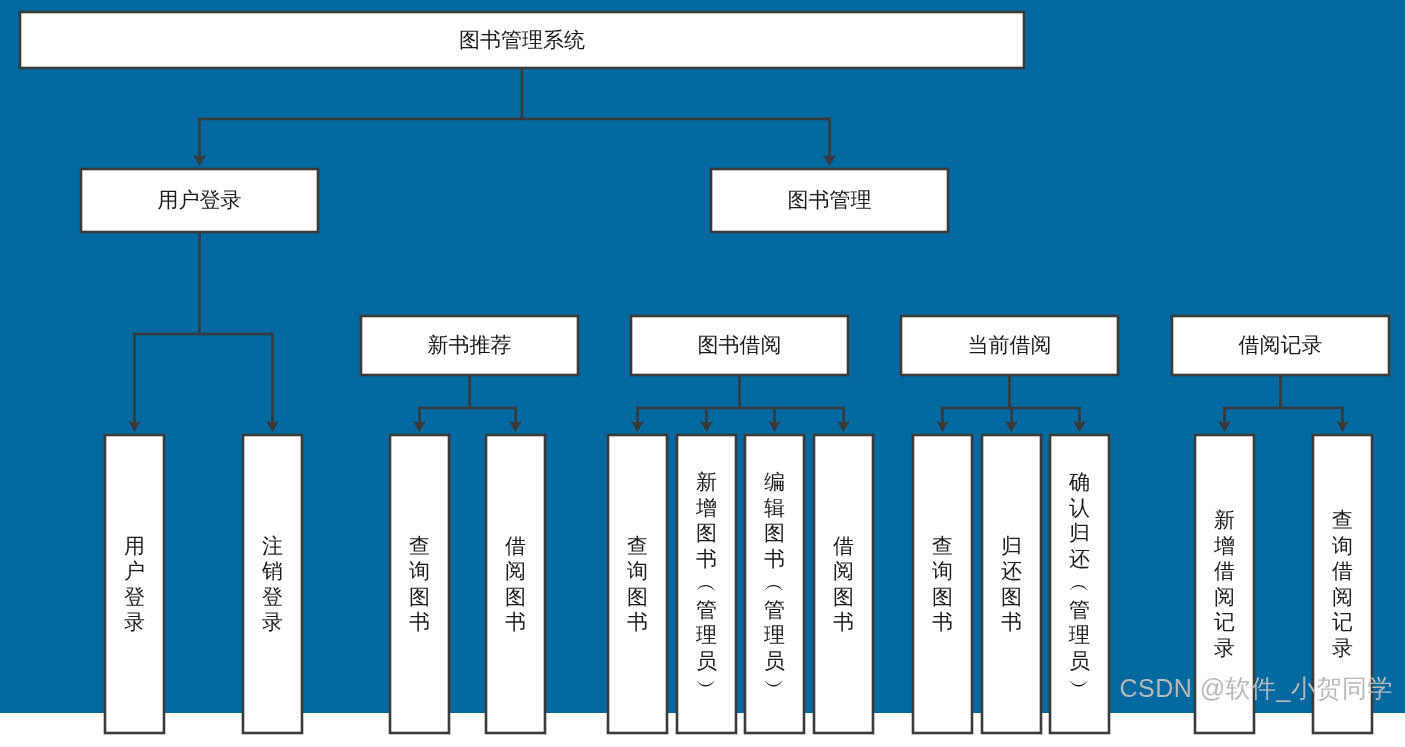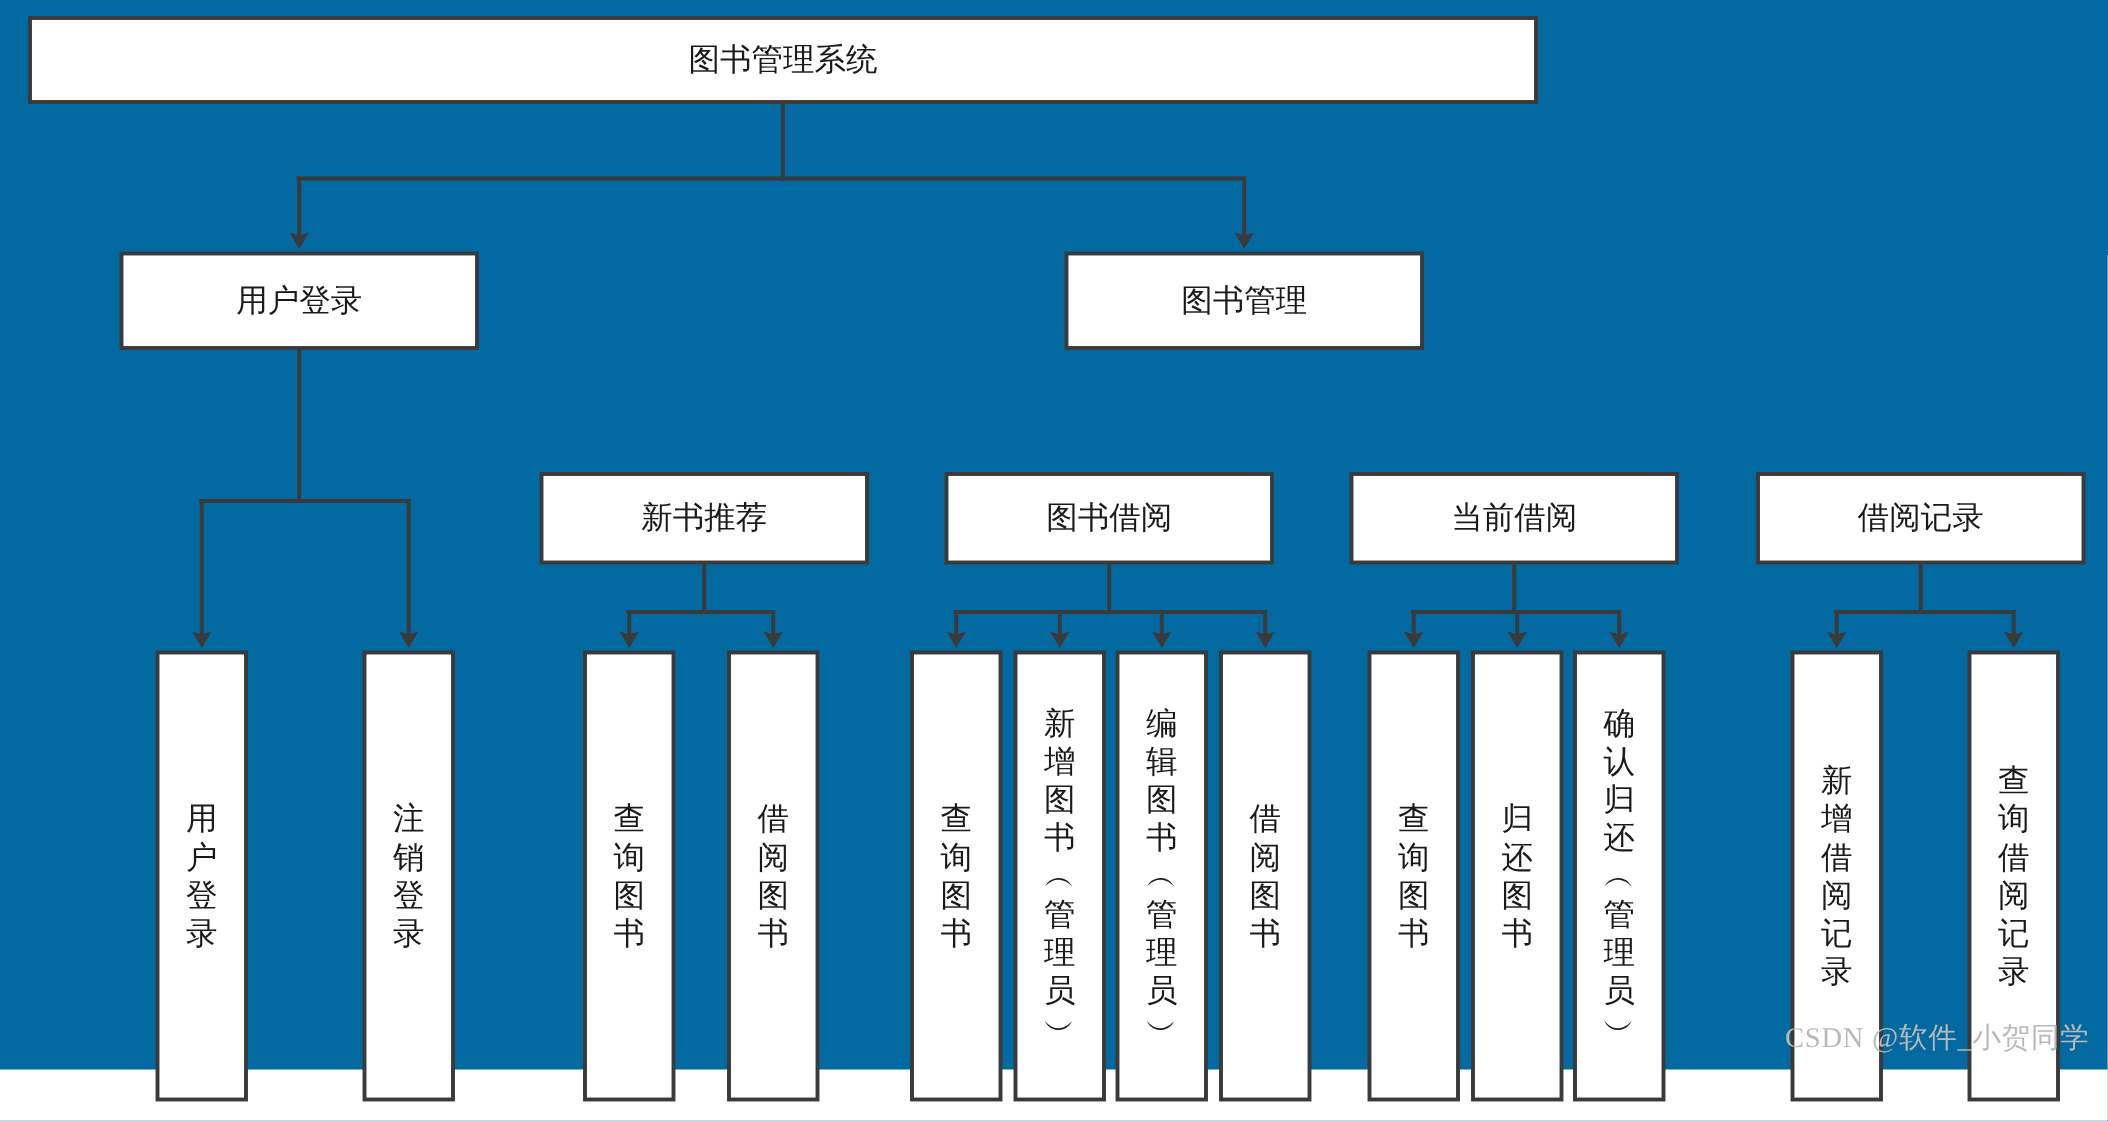--- a/index.html
+++ b/index.html
@@ -50,22 +50,22 @@
   .node-label-vertical {
     fill: #1a1a1a;
     font-family: "Liberation Sans", "DejaVu Sans", sans-serif;
     font-size: 21px;
     text-anchor: middle;
   }
   .watermark {
     position: absolute;
     right: 12px;
     bottom: 8px;
-    font-family: Liberation Serif, serif;
-    font-size: 19px;
+    font-family: Liberation Sans, sans-serif;
+    font-size: 25px;
     color: #b9b9b9;
     letter-spacing: 0.5px;
     white-space: nowrap;
     user-select: none;
   }
 </style>
 </head>
 <body>
 
 <div id="diagram-root">

